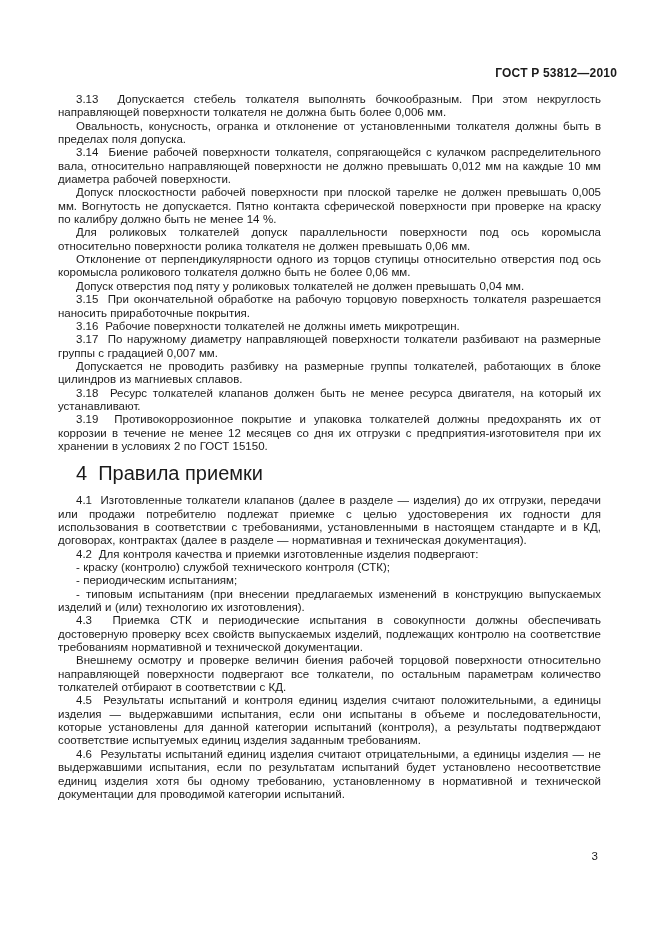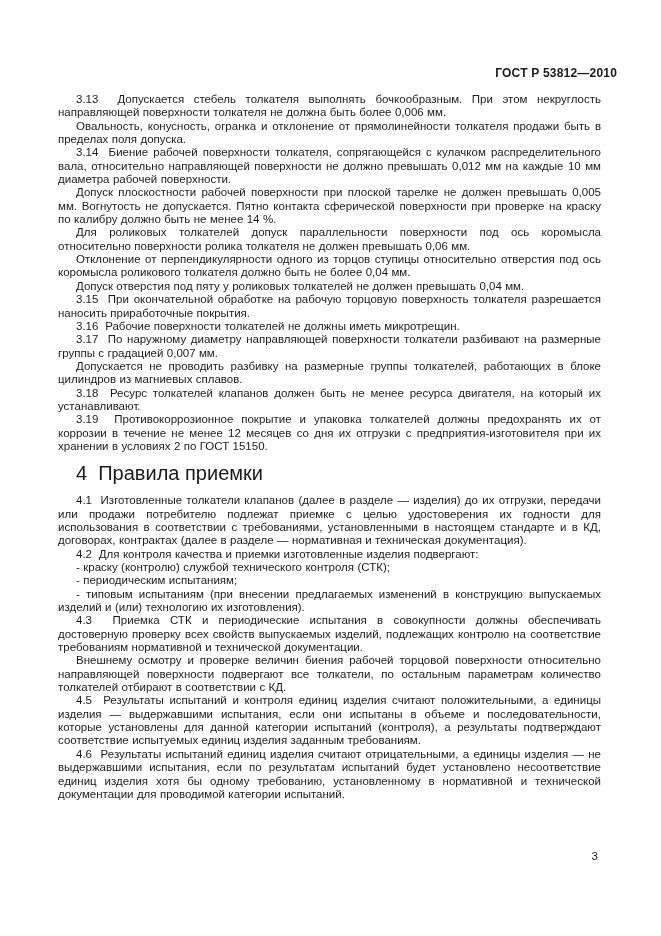--- a/index.html
+++ b/index.html
@@ -58,25 +58,25 @@
 </head>
 <body>
 
 <div class="page">
 
   <div class="running-header">ГОСТ Р 53812—2010</div>
 
   <div class="content">
 
     <p class="para">3.13&nbsp; Допускается стебель толкателя выполнять бочкообразным. При этом некруглость направляющей поверхности толкателя не должна быть более 0,006 мм.</p>
-    <p class="para">Овальность, конусность, огранка и отклонение от прямолинейности толкателя продажи быть в пределах поля допуска.</p>
+    <p class="para">Овальность, конусность, огранка и отклонение от установленными толкателя должны быть в пределах поля допуска.</p>
     <p class="para">3.14&nbsp; Биение рабочей поверхности толкателя, сопрягающейся с кулачком распределительного вала, относительно направляющей поверхности не должно превышать 0,012 мм на каждые 10 мм диаметра рабочей поверхности.</p>
     <p class="para">Допуск плоскостности рабочей поверхности при плоской тарелке не должен превышать 0,005 мм. Вогнутость не допускается. Пятно контакта сферической поверхности при проверке на краску по калибру должно быть не менее 14 %.</p>
     <p class="para">Для роликовых толкателей допуск параллельности поверхности под ось коромысла относительно поверхности ролика толкателя не должен превышать 0,06 мм.</p>
-    <p class="para">Отклонение от перпендикулярности одного из торцов ступицы относительно отверстия под ось коромысла роликового толкателя должно быть не более 0,04 мм.</p>
+    <p class="para">Отклонение от перпендикулярности одного из торцов ступицы относительно отверстия под ось коромысла роликового толкателя должно быть не более 0,06 мм.</p>
     <p class="para">Допуск отверстия под пяту у роликовых толкателей не должен превышать 0,04 мм.</p>
     <p class="para">3.15&nbsp; При окончательной обработке на рабочую торцовую поверхность толкателя разрешается наносить приработочные покрытия.</p>
     <p class="para">3.16&nbsp; Рабочие поверхности толкателей не должны иметь микротрещин.</p>
     <p class="para">3.17&nbsp; По наружному диаметру направляющей поверхности толкатели разбивают на размерные группы с градацией 0,007 мм.</p>
     <p class="para">Допускается не проводить разбивку на размерные группы толкателей, работающих в блоке цилиндров из магниевых сплавов.</p>
     <p class="para">3.18&nbsp; Ресурс толкателей клапанов должен быть не менее ресурса двигателя, на который их устанавливают.</p>
     <p class="para">3.19&nbsp; Противокоррозионное покрытие и упаковка толкателей должны предохранять их от коррозии в течение не менее 12 месяцев со дня их отгрузки с предприятия-изготовителя при их хранении в условиях 2 по ГОСТ 15150.</p>
 
     <h2 class="section-heading">4&nbsp; Правила приемки</h2>
 

